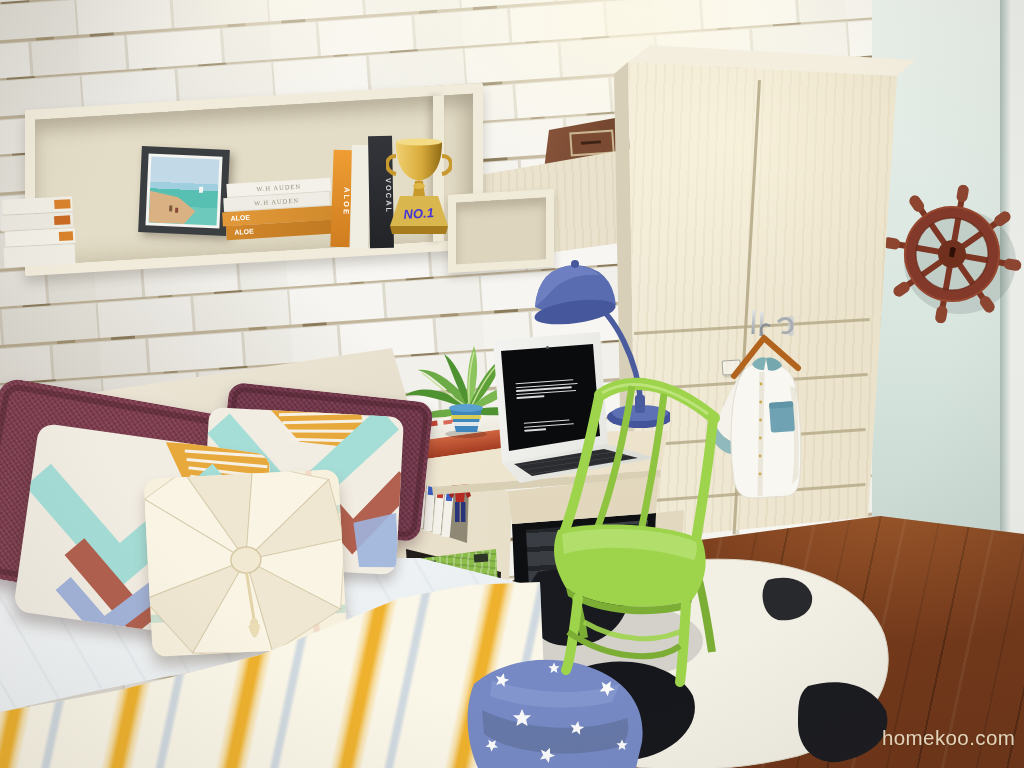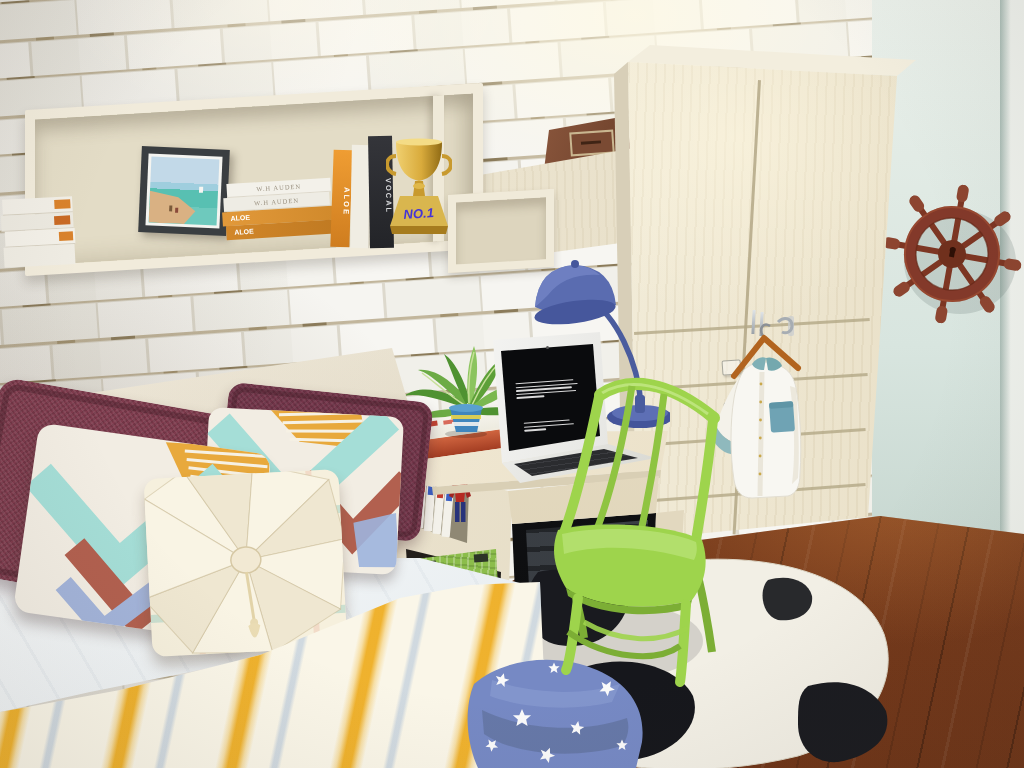--- a/index.html
+++ b/index.html
@@ -466,14 +466,15 @@
     <path d="M28,218 C56,236 108,243 154,230 L152,238 C110,250 58,244 30,226 Z" fill="#7cae35"></path>
     <path d="M40,228 C36,262 32,292 28,300" stroke="#9ed44c" stroke-width="10" fill="none" stroke-linecap="round"></path>
     <path d="M148,234 C146,268 144,300 142,312" stroke="#9ed44c" stroke-width="10" fill="none" stroke-linecap="round"></path>
     <path d="M30,262 C70,290 120,292 142,276" stroke="#7cae35" stroke-width="6" fill="none"></path>
     <path d="M46,252 C80,272 120,274 150,258" stroke="#9ed44c" stroke-width="5" fill="none" opacity=".9"></path>
   </svg>
 
   <div class="layer" style="pointer-events:none;
        background:radial-gradient(ellipse at 50% 40%, rgba(0,0,0,0) 60%, rgba(60,50,40,.1) 100%);"></div>
 
+  <div class="abs watermark" style="left:882px;top:726px;">homekoo.com</div>
 
 </div>
 
 </body></html>

